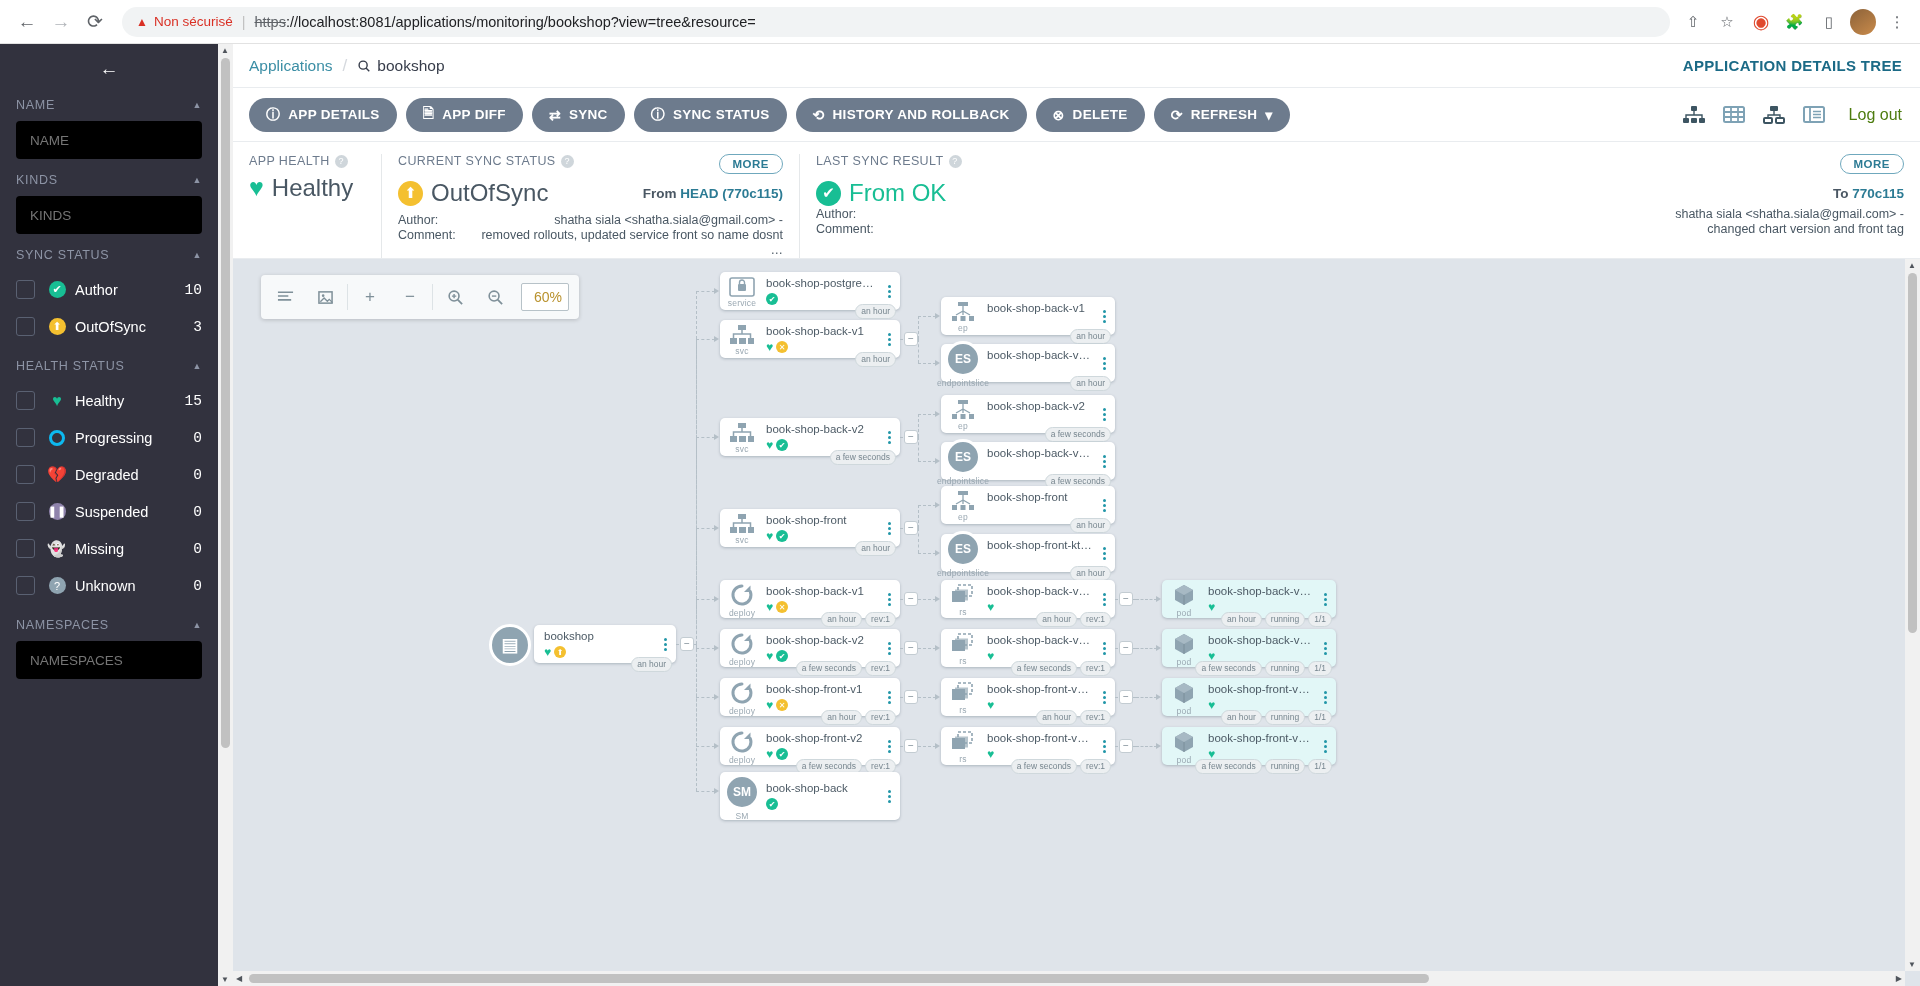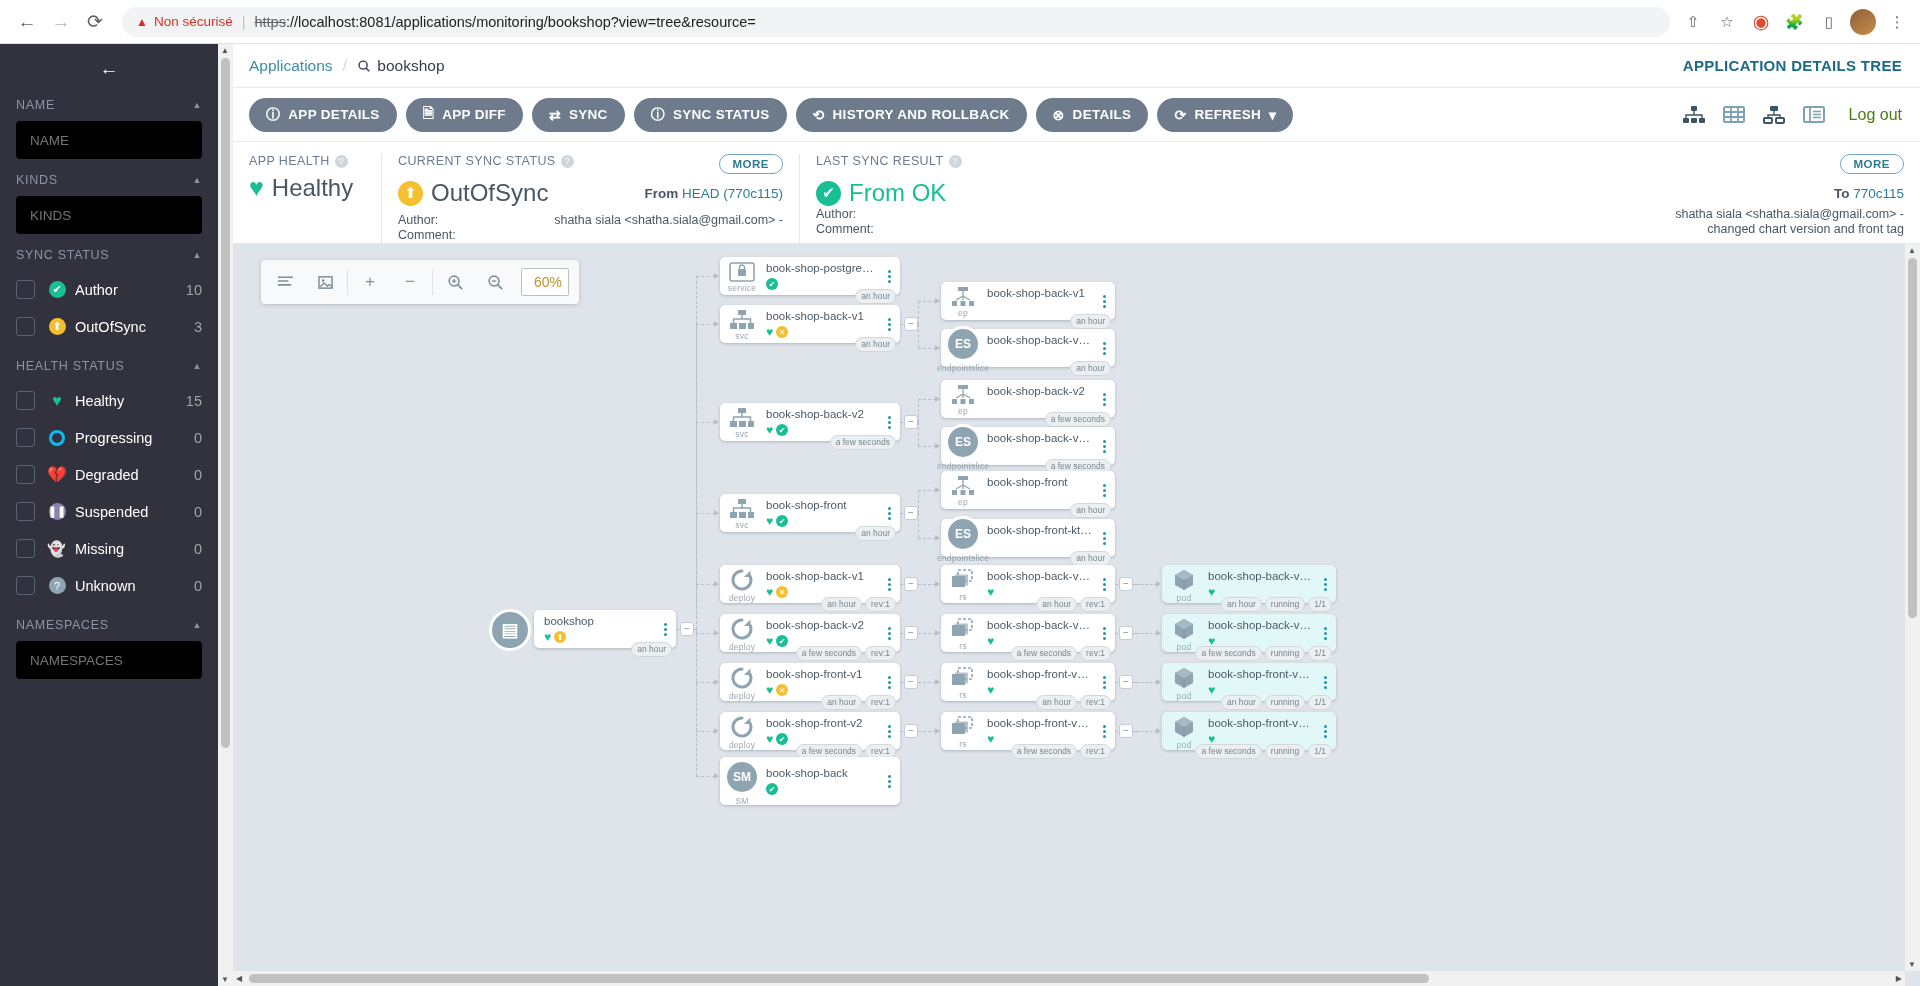--- a/index.html
+++ b/index.html
@@ -60,21 +60,21 @@
     font-family: "Liberation Sans", sans-serif;
   }
   .sb-row {
     display: flex; align-items: center; height: 37px; font-size: 14.5px; color: #fff;
   }
   .cbox {
     width: 19px; height: 19px; border: 1px solid #5a6172; border-radius: 3px;
     margin-right: 11px; flex: 0 0 19px;
   }
   .sb-ico { width: 22px; display: flex; justify-content: center; margin-right: 7px; }
-  .sb-count { margin-left: auto; font-size: 14.5px; color: #a3a3a3; }
+  .sb-count { margin-left: auto; font-size: 14.5px; color: #ffffff; font-family: Liberation Mono, monospace; }
   .dot { width: 17px; height: 17px; border-radius: 50%; display: inline-flex;
          align-items: center; justify-content: center; color: #fff; font-size: 11px; }
   .dot.green { background: #18be94; }
   .dot.yellow { background: #f4c030; }
   .dot.purple { background: #8f83ac; }
   .heart-green { color: #18be94; font-size: 16px; }
   .heart-red { color: #e96d76; font-size: 16px; }
   .ring-blue { width: 16px; height: 16px; border: 3px solid #0db9f0;
                border-radius: 50%; display: inline-block; }
   .ghost { color: #f4c030; font-size: 15px; }
@@ -128,21 +128,21 @@
   .big-dot { width: 25px; height: 25px; border-radius: 50%; display: inline-flex;
              align-items: center; justify-content: center; color: #fff; font-size: 15px; }
   .big-dot.yellow { background: #f4c030; }
   .big-dot.green { background: #18be94; }
   .syncok { color: #18be94; font-size: 24px; }
   .morebtn { border: 1px solid #6fa8bd; color: #2c7b94; background: #fff;
              border-radius: 13px; font-size: 11.5px; font-weight: bold;
              padding: 3px 13px; letter-spacing: .5px; cursor: pointer;
              font-family: "Liberation Sans", sans-serif; }
   .rev-line { color: #4a5763; font-size: 13.5px; font-weight: bold; white-space: nowrap; }
-  .rev-line b { color: #2c7b94; font-weight: normal; }
+  .rev-line b { color: #2c7b94; font-weight: bold; }
   .kv { display: flex; font-size: 12.5px; color: #495763; line-height: 15px; }
   .kv .k { width: 72px; flex: 0 0 72px; }
   .kv .v { flex: 1; text-align: right; }
   .succ-line { font-size: 12.5px; color: #495763; line-height: 15px; }
 
   #sp-health { width: 148px; }
   #sp-current { width: 418px; }
   #sp-last { flex: 1; }
   .sp-toprow { display: flex; align-items: flex-start; justify-content: space-between; }
 
@@ -397,21 +397,21 @@
       <button class="tbtn">
         <span class="bi">ⓘ</span>
         <span>SYNC STATUS</span>
       </button>
       <button class="tbtn">
         <span class="bi">⟲</span>
         <span>HISTORY AND ROLLBACK</span>
       </button>
       <button class="tbtn">
         <span class="bi">⊗</span>
-        <span>DETAILS</span>
+        <span>DELETE</span>
       </button>
       <button class="tbtn">
         <span class="bi">⟳</span>
         <span>REFRESH</span>
         <span class="bi">▾</span>
       </button>
 
       <div class="view-icons">
         <div class="vicon">
           <svg width="24" height="20" viewBox="0 0 24 20">
@@ -477,20 +477,21 @@
             <span>From</span>
             <b>HEAD (770c115)</b>
           </span>
         </div>
         <div class="kv" style="margin-top:6px;">
           <span class="k">Author:</span>
           <span class="v">shatha siala &lt;shatha.siala@gmail.com&gt; -</span>
         </div>
         <div class="kv">
           <span class="k">Comment:</span>
+          <span class="v">removed rollouts, updated service front so name dosnt …</span>
         </div>
       </div>
 
       <div class="sp" id="sp-last">
         <div class="sp-toprow">
           <div class="sp-head">
             <span>LAST SYNC RESULT</span>
             <span class="qmark">?</span>
           </div>
           <button class="morebtn">MORE</button>

